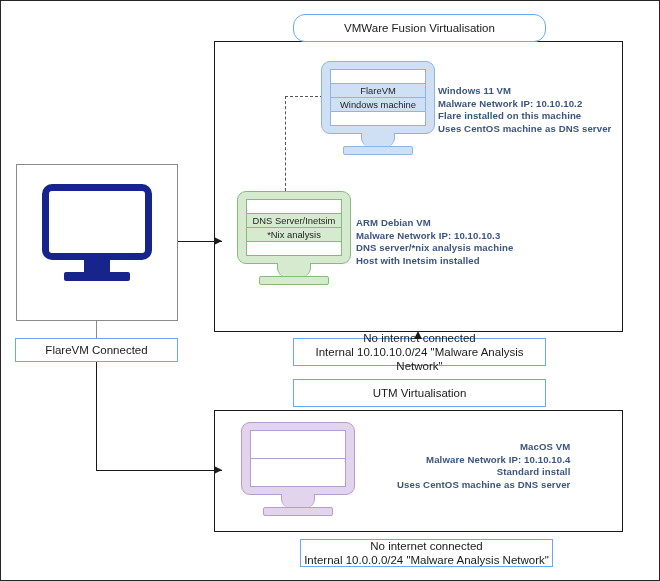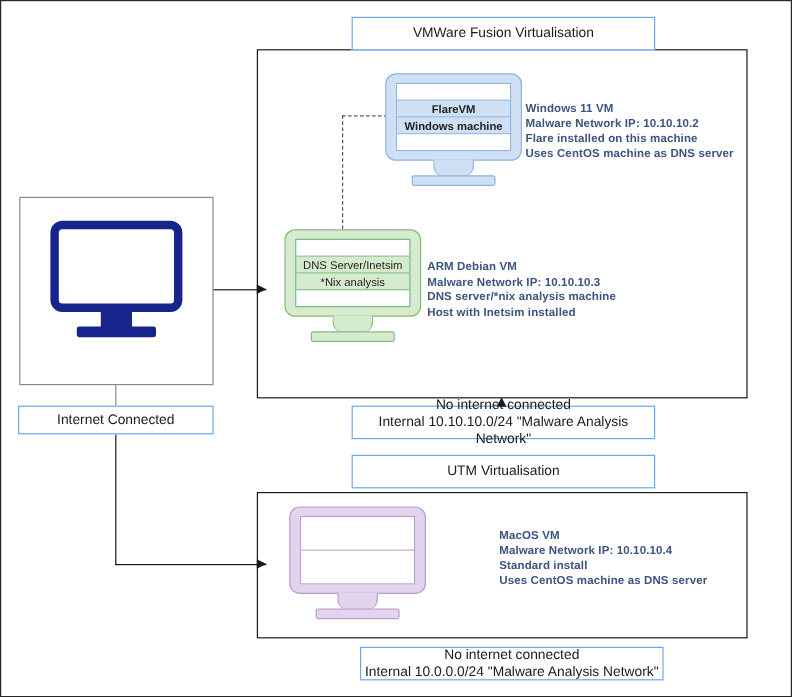--- a/index.html
+++ b/index.html
@@ -89,29 +89,29 @@
     box-sizing: border-box;
   }
   .mon-base {
     position: absolute;
     box-sizing: border-box;
     border-radius: 2px;
   }
 
   
   .m-blue .mon-body { background: #cfe0f5; border: 1.6px solid #8fb4e0; }
-  .m-blue .mon-screen { background: #ffffff; border: 1.3px solid #8fb4e0; font-weight: bold; }
+  .m-blue .mon-screen { background: #ffffff; border: 1.3px solid #8fb4e0; }
   .m-blue .mon-row { border-bottom: 1.3px solid #8fb4e0; background: #ffffff; }
   .m-blue .mon-row.fill { background: #cfe0f5; }
   .m-blue .mon-neck { background: #cfe0f5; border-left: 1.6px solid #8fb4e0; border-right: 1.6px solid #8fb4e0; }
   .m-blue .mon-base { background: #cfe0f5; border: 1.6px solid #8fb4e0; }
 
   
   .m-green .mon-body { background: #d6ead0; border: 1.6px solid #87bb7d; }
-  .m-green .mon-screen { background: #5eead4; border: 1.3px solid #87bb7d; }
+  .m-green .mon-screen { background: #f0abfc; border: 1.3px solid #87bb7d; }
   .m-green .mon-row { border-bottom: 1.3px solid #87bb7d; background: #ffffff; }
   .m-green .mon-row.fill { background: #d6ead0; }
   .m-green .mon-neck { background: #d6ead0; border-left: 1.6px solid #87bb7d; border-right: 1.6px solid #87bb7d; }
   .m-green .mon-base { background: #d6ead0; border: 1.6px solid #87bb7d; }
 
   
   .m-purple .mon-body { background: #e2d4ec; border: 1.6px solid #b79cce; }
   .m-purple .mon-screen { background: #ffffff; border: 1.3px solid #b79cce; }
   .m-purple .mon-row { border-bottom: 1.3px solid #b79cce; background: #ffffff; }
   .m-purple .mon-row.fill { background: #e2d4ec; }
@@ -164,21 +164,21 @@
     border-left: 1.3px dashed #555555;
     z-index: 3;
   }
   .thin-v { position: absolute; background: #8a8a8a; width: 1px; z-index: 2; }
 </style>
 </head>
 <body>
 
 <div id="canvas">
 
-  <div class="abs cap-box" style="left:292px; top:13px; width:253px; height:28px;">
+  <div class="abs cap-box" style="left:292px; top:13px; width:253px; height:28px;border-radius:12px;">
     <span>VMWare Fusion Virtualisation</span>
   </div>
 
   <div class="abs container-box" style="left:213px; top:40px; width:409px; height:291px;"></div>
 
   <div class="abs monitor m-blue" style="left:320px; top:60px; width:114px; height:95px;">
     <div class="mon-body" style="height:73px;"></div>
     <div class="mon-screen" style="left:9px; top:8px; width:96px; height:57px;">
       <div class="mon-rows" style="left:0; top:0; right:0; bottom:0;">
         <div class="mon-row"></div>
@@ -239,21 +239,21 @@
     <div class="mon-screen" style="left:9px; top:8px; width:96px; height:57px;">
       <div class="mon-rows" style="left:0; top:0; right:0; bottom:0;">
         <div class="mon-row"></div>
         <div class="mon-row" style="border-bottom:none;"></div>
       </div>
     </div>
     <div class="mon-neck" style="left:40px; top:72px; width:34px; height:14px; border-radius:0 0 9px 9px;"></div>
     <div class="mon-base" style="left:22px; top:85px; width:70px; height:9px;"></div>
   </div>
 
-  <div class="abs desc" style="left:415px; top:440px;">
+  <div class="abs desc" style="left:396px; top:440px;text-align:right;">
     <div>MacOS VM</div>
     <div>Malware Network IP: 10.10.10.4</div>
     <div>Standard install</div>
     <div>Uses CentOS machine as DNS server</div>
   </div>
 
   <div class="abs cap-box" style="left:299px; top:538px; width:253px; height:28px;">
     <span>No internet connected</span>
     <span>Internal 10.0.0.0/24 "Malware Analysis Network"</span>
   </div>
@@ -266,21 +266,21 @@
     <div class="mon-base" style="left:22px; top:88px; width:66px; height:9px;"></div>
   </div>
 
   <div class="abs mac-label" style="left:15px; top:287px; width:162px;">
     <div>M2 MacBook</div>
     <div>Base Machine</div>
   </div>
 
   <div class="thin-v" style="left:95px; top:320px; height:17px;"></div>
   <div class="abs cap-box" style="left:14px; top:337px; width:163px; height:24px;">
-    <span>Internet Connected</span>
+    <span>FlareVM Connected</span>
   </div>
 
   <div class="line-h" style="left:177px; top:240px; width:44px;"></div>
   <div class="arrow-r" style="left:213px; top:236px;"></div>
 
   <div class="line-v" style="left:95px; top:361px; height:109px;"></div>
   <div class="line-h" style="left:95px; top:469px; width:126px;"></div>
   <div class="arrow-r" style="left:213px; top:465px;"></div>
 
 </div>

